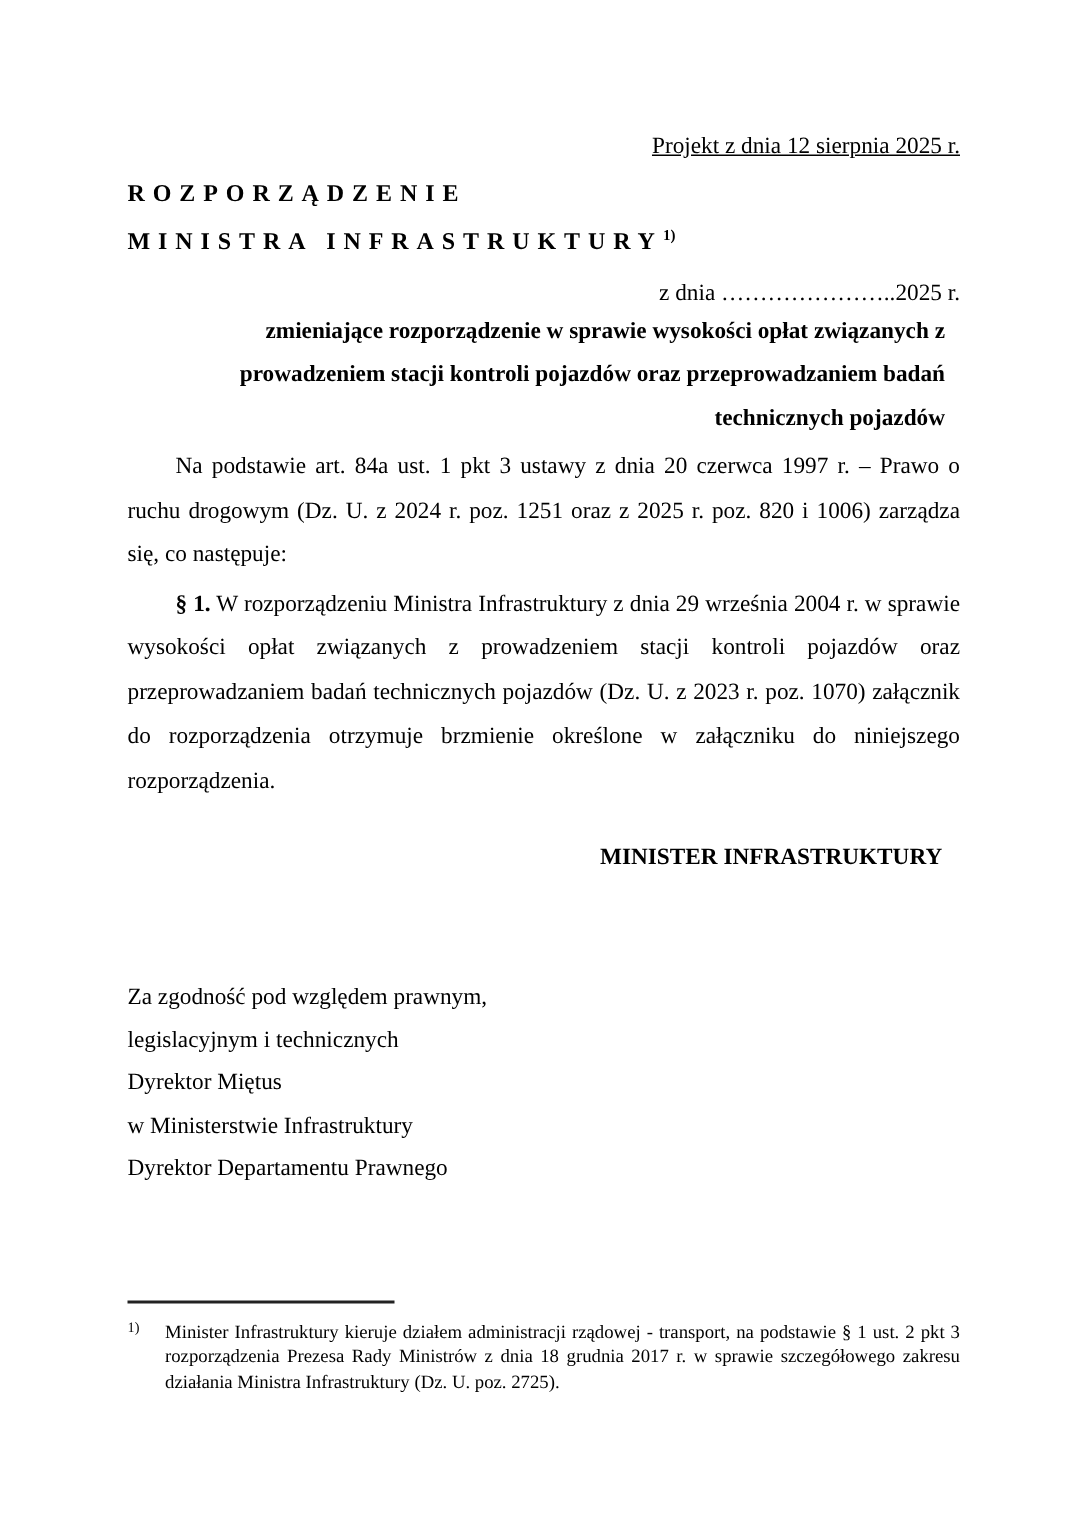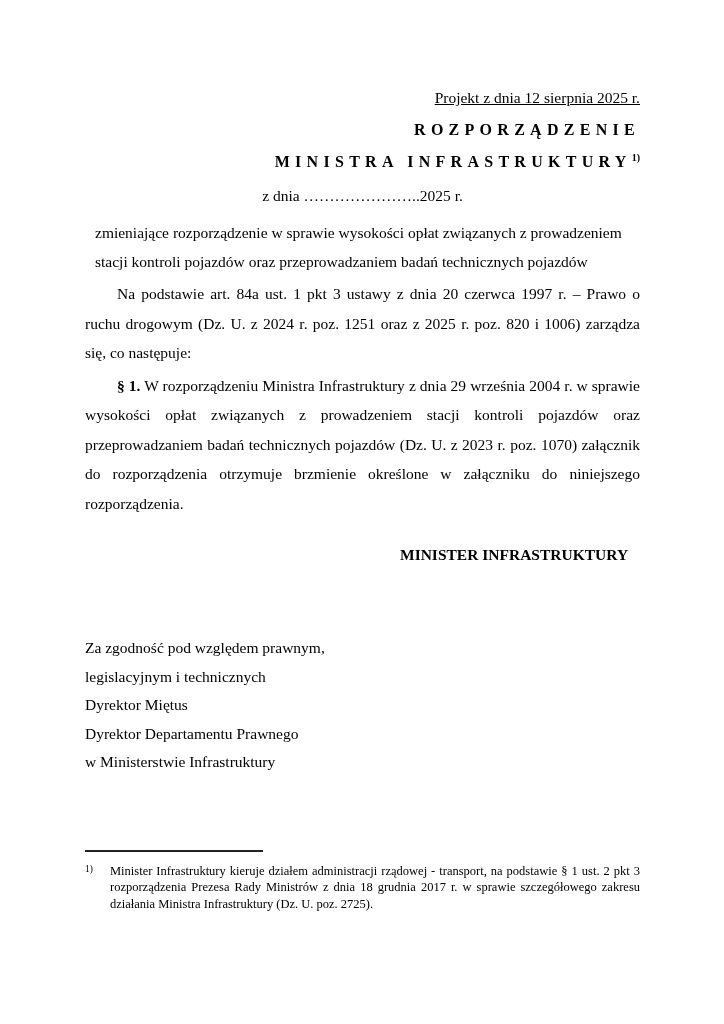--- a/index.html
+++ b/index.html
@@ -21,44 +21,44 @@
     padding: 88px 84px 0 85px;
     position: relative;
   }
   .proj-line {
     text-align: right;
     font-size: 15.5px;
     line-height: 20px;
     text-decoration: underline;
   }
   .heading {
-    text-align: right;
+    text-align: left;
     font-weight: bold;
     font-size: 16px;
     line-height: 21px;
     letter-spacing: 0.33em;
     margin-top: 11px;
   }
   .heading sup {
     font-size: 10px;
     letter-spacing: 0;
     line-height: 0;
   }
   .date-line {
-    text-align: center;
+    text-align: right;
     font-size: 15.5px;
     line-height: 20px;
     margin-top: 14px;
   }
   .subject {
-    text-align: left;
-    font-weight: normal;
+    text-align: right;
+    font-weight: bold;
     font-size: 15.5px;
     line-height: 29px;
-    margin-top: 12px;
+    margin-top: 0;
     padding: 0 10px;
   }
   .body-par {
     margin: 3px 0 0 0;
     font-size: 15.5px;
     line-height: 29.5px;
     text-align: justify;
     text-indent: 32px;
   }
   .body-par.tight {
@@ -130,22 +130,22 @@
     <span class="lead">§ 1.</span><span> W rozporządzeniu Ministra Infrastruktury z dnia 29 września 2004 r. w sprawie wysokości opłat związanych z prowadzeniem stacji kontroli pojazdów oraz przeprowadzaniem badań technicznych pojazdów (Dz. U. z 2023 r. poz. 1070) załącznik do rozporządzenia otrzymuje brzmienie określone w załączniku do niniejszego rozporządzenia.</span>
   </p>
 
 
   <div class="minister-sig">MINISTER INFRASTRUKTURY</div>
 
   <div class="approval">
     <div>Za zgodność pod względem prawnym,</div>
     <div>legislacyjnym i technicznych</div>
     <div>Dyrektor Miętus</div>
+    <div>w Ministerstwie Infrastruktury</div>
     <div>Dyrektor Departamentu Prawnego</div>
-    <div>w Ministerstwie Infrastruktury</div>
   </div>
 
   <div class="footnote-sep"></div>
 
   <div class="footnote">
     <span class="fn-marker">1)</span>
     <span class="fn-text">Minister Infrastruktury kieruje działem administracji rządowej - transport, na podstawie § 1 ust. 2 pkt 3 rozporządzenia Prezesa Rady Ministrów z dnia 18 grudnia 2017 r. w sprawie szczegółowego zakresu działania Ministra Infrastruktury (Dz. U. poz. 2725).</span>
   </div>
 
 </div>

